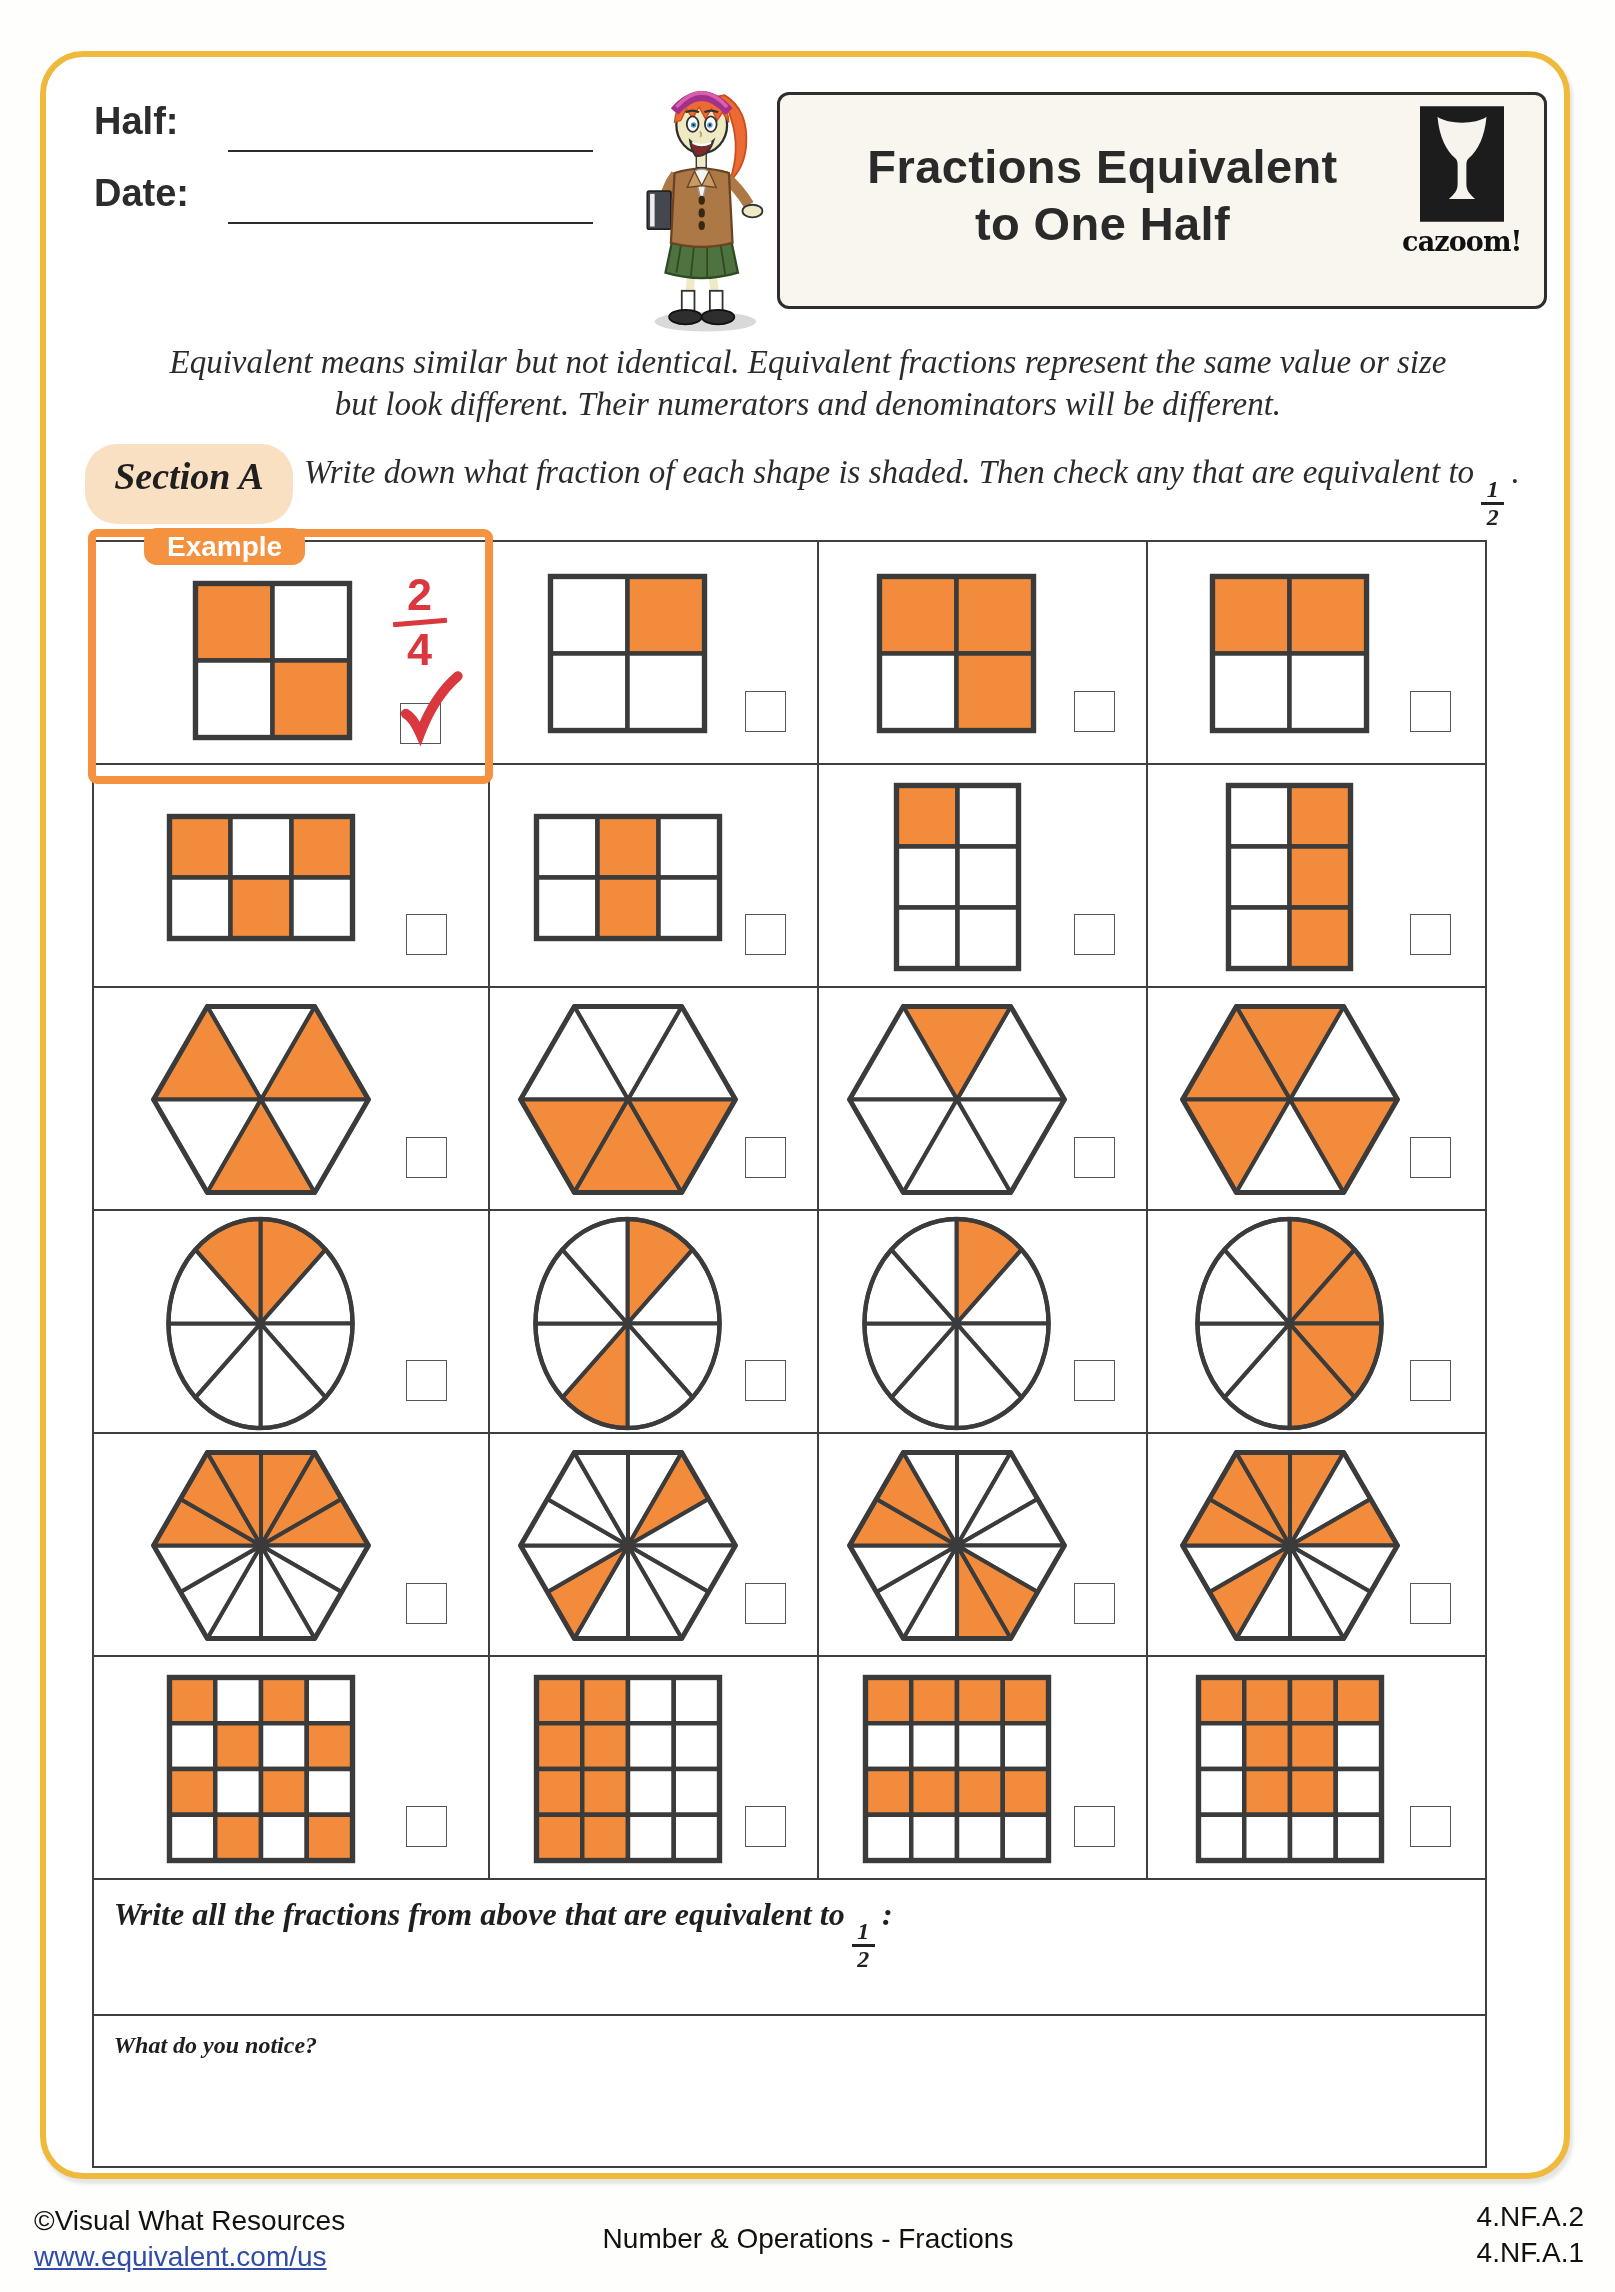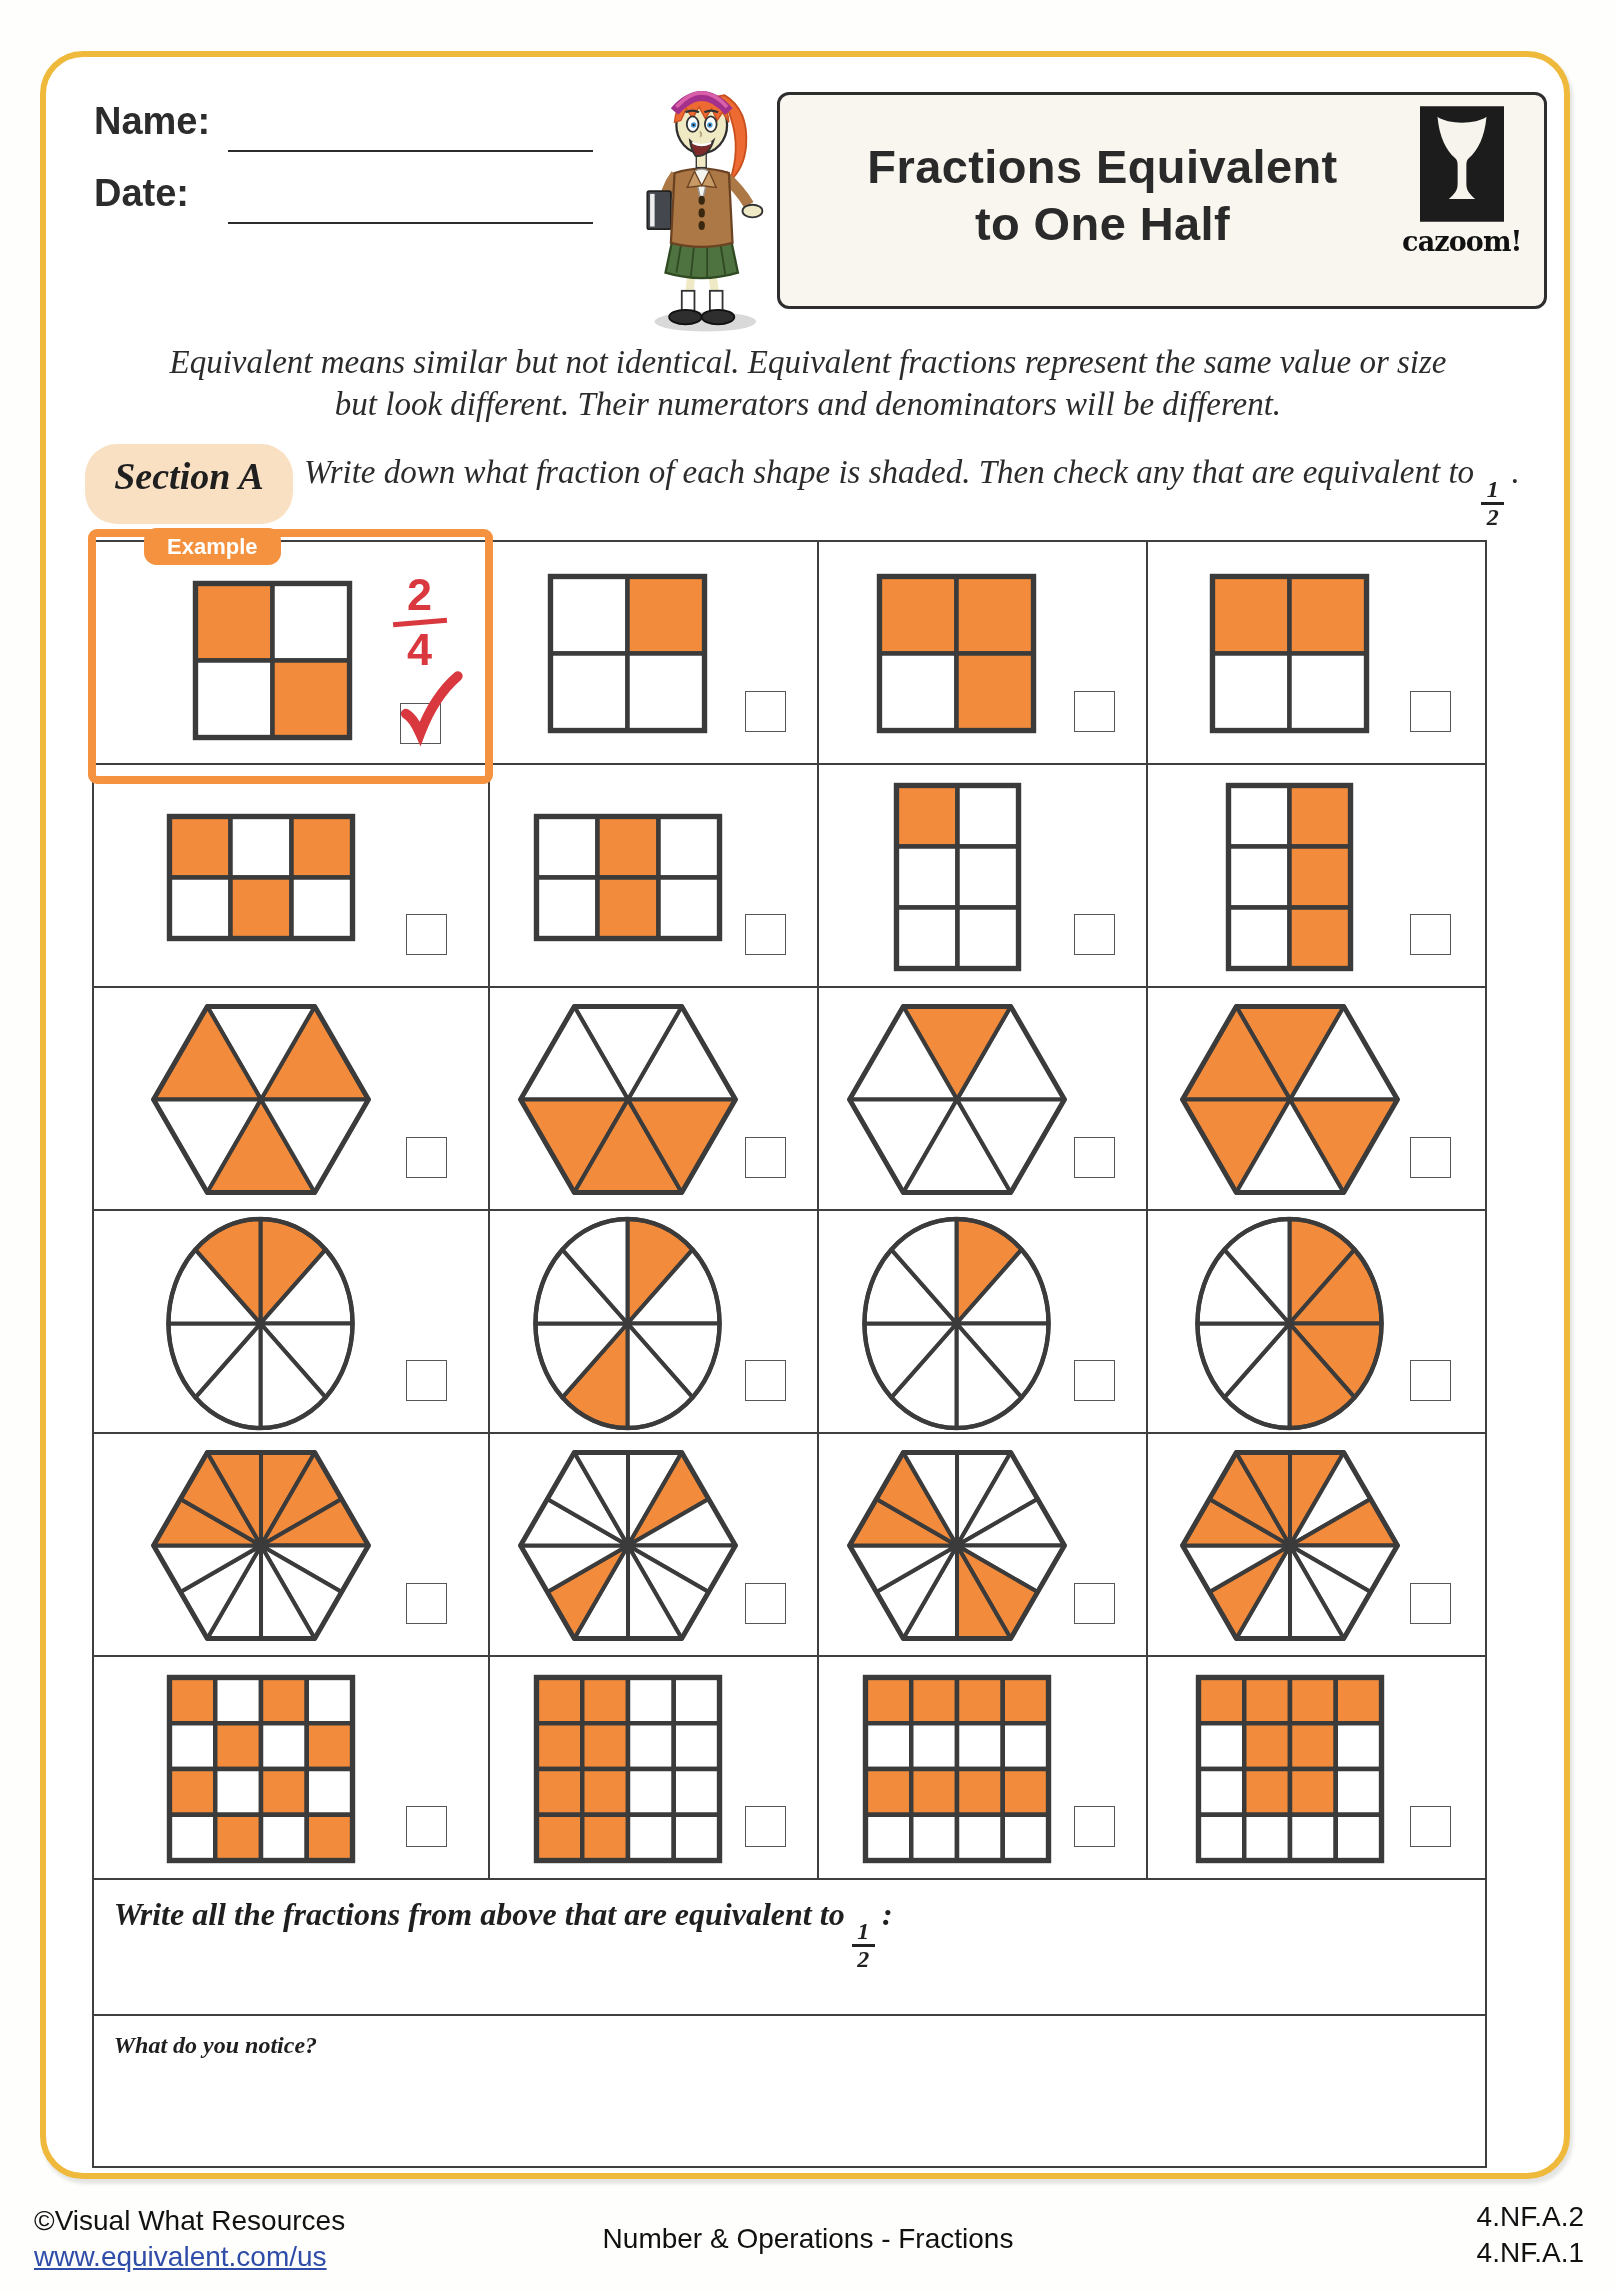--- a/index.html
+++ b/index.html
@@ -38,38 +38,38 @@
   .shape-svg{position:absolute;}
   .checkbox{position:absolute;width:41px;height:41px;border:1.8px solid #565656;background:#fff;box-sizing:border-box;}
   .write-row{position:relative;height:136px;border-bottom:2.7px solid #3f3f3f;box-sizing:border-box;padding:16px 0 0 19.7px;
              font-family:"Liberation Serif", serif;font-style:italic;font-weight:bold;font-size:32px;color:#1f1f1f;}
   .notice-row{position:relative;height:143px;box-sizing:border-box;padding:16px 0 0 19.7px;
              font-family:"Liberation Serif", serif;font-style:italic;font-weight:bold;font-size:24px;color:#1f1f1f;}
   
   .ex-border{position:absolute;left:-6.3px;top:-13.4px;width:405px;height:255px;border:8px solid #F4923F;
              border-radius:9px;box-sizing:border-box;z-index:4;pointer-events:none;}
   .ex-tab{position:absolute;left:50px;top:-14.3px;height:37px;padding:0 23px;background:#F4923F;border-radius:12.5px;
-          color:#fff;font-weight:bold;font-size:22px;line-height:37px;z-index:5;}
+          color:#fff;font-weight:bold;font-size:28px;line-height:37px;z-index:5;}
   .ex-frac{position:absolute;left:287px;top:30px;width:77px;text-align:center;z-index:5;}
   .ex-frac .num,.ex-frac .den{font-weight:bold;font-size:45px;line-height:45px;color:#D8383E;}
   .ex-frac .bar{width:54px;height:4.5px;background:#D8383E;margin:2.7px auto;transform:rotate(-5deg);}
   .ex-check{position:absolute;left:301px;top:127px;z-index:6;}
   
   .foot{position:absolute;font-size:28px;color:#111;}
   .foot-link{color:#2F4DA8;text-decoration:underline;}
   .foot-center{left:0;width:1616px;text-align:center;}
   .foot-right{right:32px;text-align:right;}
 </style>
 </head>
 <body>
 
 <div class="canvas">
   <div class="frame"></div>
 
-  <div class="hdr-label" style="left:94px;top:100px;">Name:</div>
+  <div class="hdr-label" style="left:94px;top:100px;">Half:</div>
   <div class="hdr-line" style="left:228px;top:150px;width:365px;"></div>
   <div class="hdr-label" style="left:94px;top:172px;">Date:</div>
   <div class="hdr-line" style="left:228px;top:222px;width:365px;"></div>
 
   <svg class="abs" style="left:622px;top:57px;" width="154" height="281" viewBox="0 0 170 310">
     <ellipse cx="92" cy="292" rx="56" ry="11" fill="#cfcfcf" opacity="0.8"></ellipse>
     <path d="M113 42 Q140 58 137 98 Q135 122 119 137 Q131 102 121 70 Q117 52 103 44 Z" fill="#EE6A33" stroke="#C8501F" stroke-width="2"></path>
     <path d="M78 225 L74 264" stroke="#EFE9C5" stroke-width="9"></path>
     <path d="M98 225 L103 264" stroke="#EFE9C5" stroke-width="9"></path>
     <rect x="66" y="258" width="14" height="22" fill="#fff" stroke="#333" stroke-width="2"></rect>

